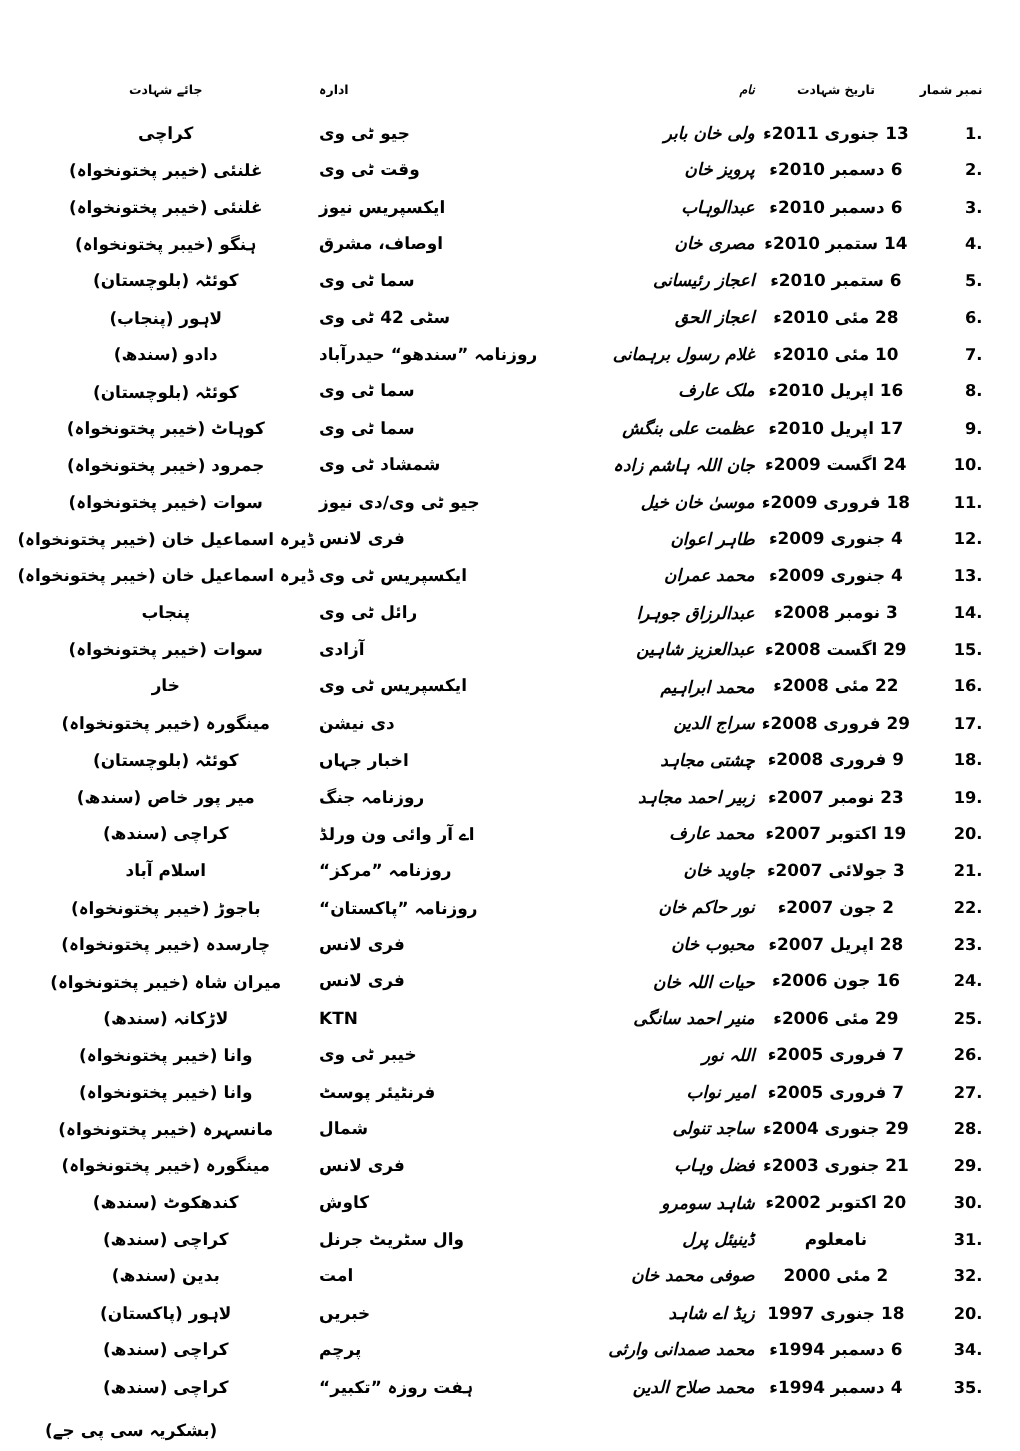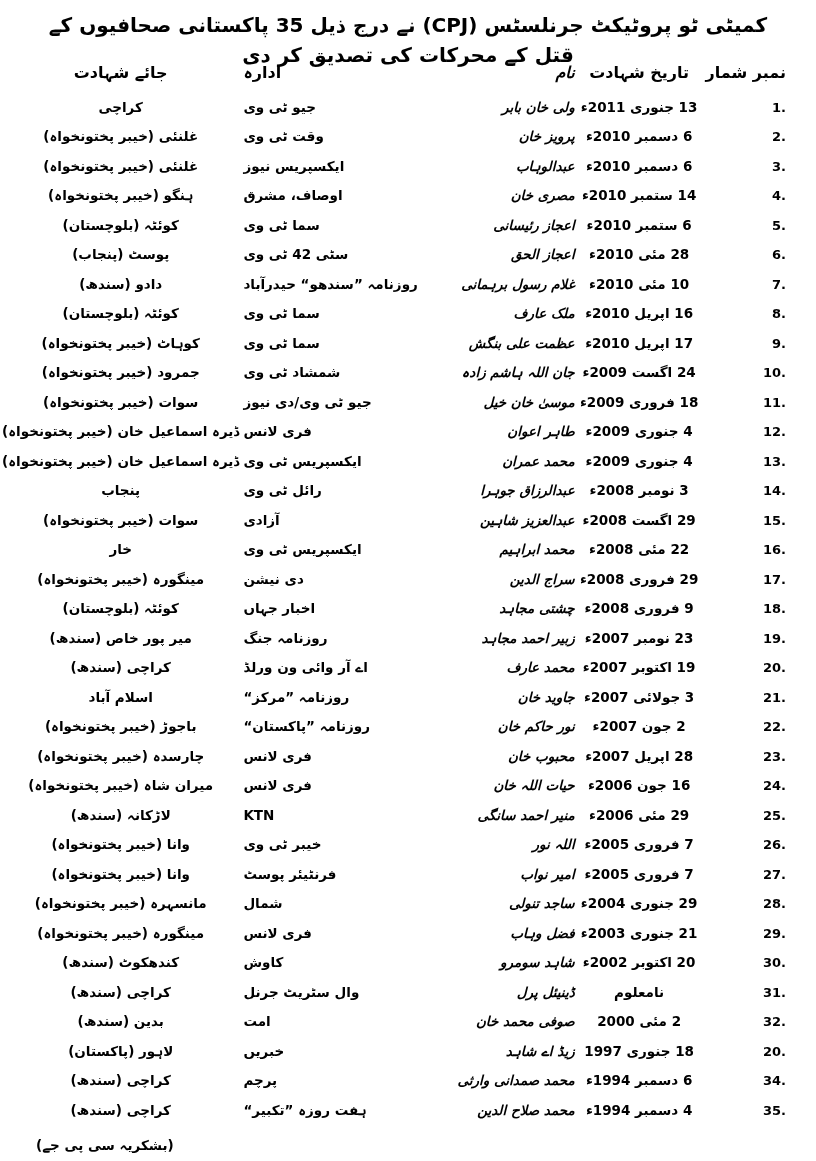--- a/index.html
+++ b/index.html
@@ -28,21 +28,21 @@
   }
   table.journalists th, table.journalists td{
     padding:0 2px;
     font-weight:700;
     vertical-align:middle;
     overflow:visible;
     white-space:nowrap;
   }
   thead th{
     height:40px;
-    font-size:16px;
+    font-size:10px;
     text-align:center;
     vertical-align:bottom;
     padding-bottom:8px;
   }
   tbody td{
     height:29.5px;
     font-size:13.5px;
   }
   .col-serial{width:46px;text-align:right;}
   .col-date{width:122px;text-align:center;margin-left:15px;}
@@ -58,21 +58,20 @@
     direction:rtl;
     font-size:13.5px;
     font-weight:700;
   }
 </style>
 </head>
 <body>
 
 <div class="page">
 
-  <div class="title">کمیٹی ٹو پروٹیکٹ جرنلسٹس (CPJ) نے درج ذیل 35 پاکستانی صحافیوں کے قتل کے محرکات کی تصدیق کر دی</div>
 
   <table class="journalists">
     <thead>
       <tr>
         <th class="col-serial">نمبر شمار</th>
         <th class="col-date">تاریخ شہادت</th>
         <th class="col-name">نام</th>
         <th class="col-org">ادارہ</th>
         <th class="col-place">جائے شہادت</th>
       </tr>
@@ -111,21 +110,21 @@
           <td class="col-date">6 ستمبر 2010ء</td>
           <td class="col-name">اعجاز رئیسانی</td>
           <td class="col-org">سما ٹی وی</td>
           <td class="col-place">کوئٹہ (بلوچستان)</td>
         </tr>
         <tr>
           <td class="col-serial"><span dir="ltr">6.</span></td>
           <td class="col-date">28 مئی 2010ء</td>
           <td class="col-name">اعجاز الحق</td>
           <td class="col-org">سٹی 42 ٹی وی</td>
-          <td class="col-place">پوسٹ (پنجاب)</td>
+          <td class="col-place">لاہور (پنجاب)</td>
         </tr>
         <tr>
           <td class="col-serial"><span dir="ltr">7.</span></td>
           <td class="col-date">10 مئی 2010ء</td>
           <td class="col-name">غلام رسول برہمانی</td>
           <td class="col-org">روزنامہ ”سندھو“ حیدرآباد</td>
           <td class="col-place">دادو (سندھ)</td>
         </tr>
         <tr>
           <td class="col-serial"><span dir="ltr">8.</span></td>

